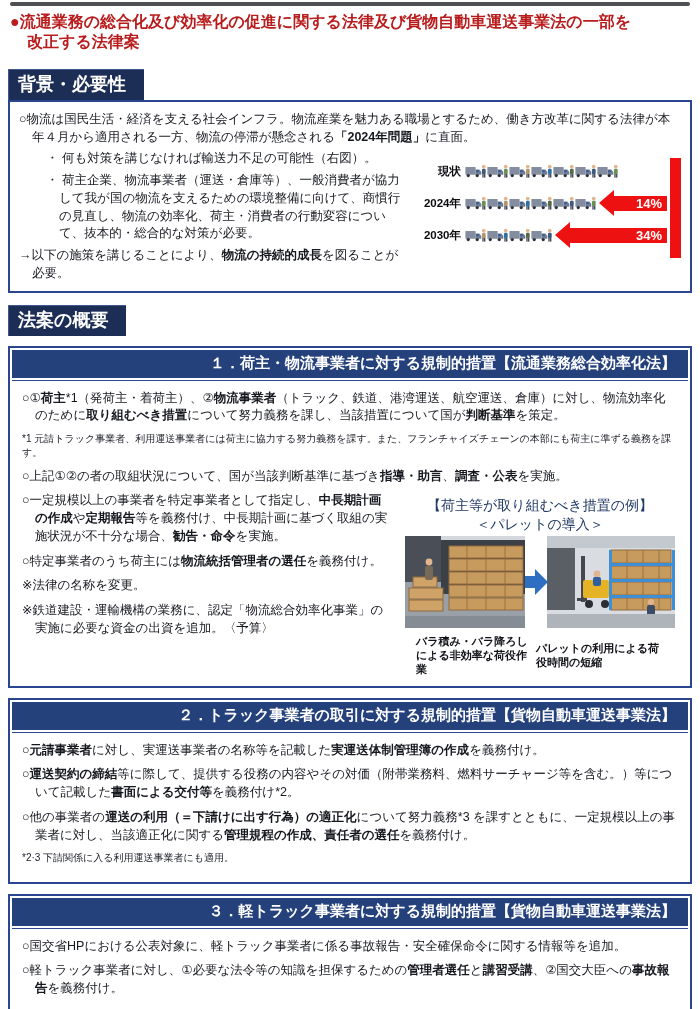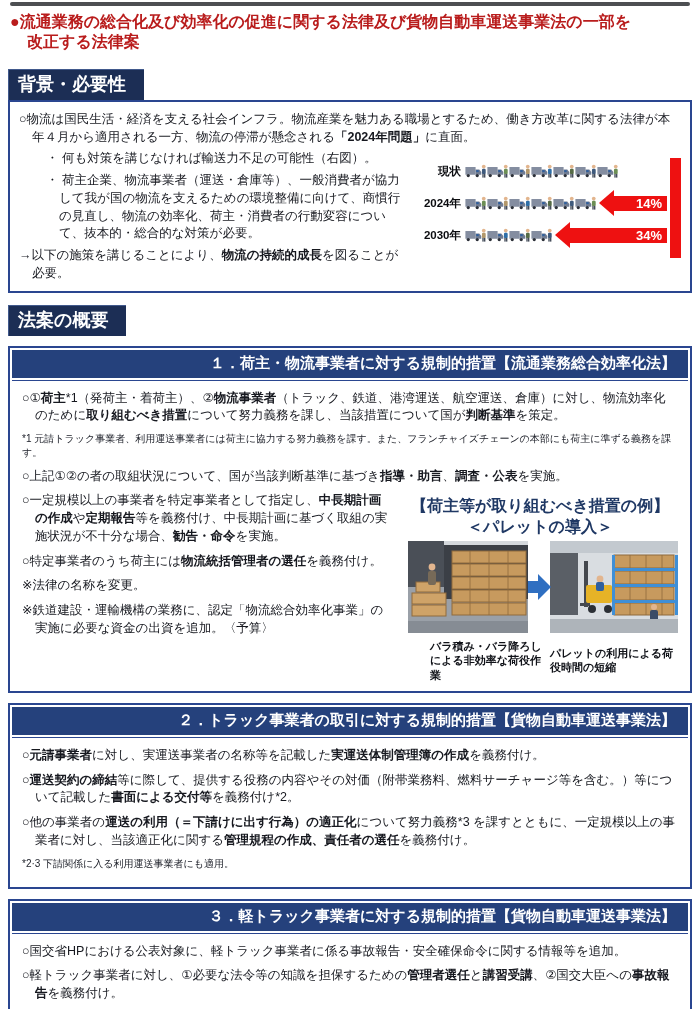--- a/index.html
+++ b/index.html
@@ -45,22 +45,22 @@
   .law{border:2px solid #2a4690;margin:10px 0 8px;background:#fff;}
   .law-header{display:flex;justify-content:flex-end;align-items:center;background:#25417c;
               color:#fff;font-weight:bold;font-size:15px;padding:4px 12px 5px;margin:2px;}
   .law-body{padding:2px 10px 7px;font-size:12.5px;line-height:1.42;display:flow-root;
             border-top:1px solid #2a4690;margin:0 2px 2px;}
   .law-body p{margin:7px 0;}
   .fn{font-size:10px;color:#20232c;margin:4px 0 4px 8px;}
 
   
   .pallet{float:right;width:276px;margin:4px 0 0 10px;text-align:center;}
-  .pallet .cap1,.pallet .cap2{font-weight:bold;font-size:16px;color:#1f3864;line-height:1.3;}
-  .photos{display:flex;align-items:center;justify-content:flex-end;margin-top:3px;}
+  .pallet .cap1,.pallet .cap2{font-weight:normal;font-size:14px;color:#1f3864;line-height:1.3;}
+  .photos{display:flex;align-items:center;justify-content:center;margin-top:3px;}
   .pcol{width:120px;}
   .pcol2{width:128px;}
   .photos svg{display:block;}
   .harrow{width:22px;height:0;position:relative;flex:none;}
   .harrow .shaft{position:absolute;left:0;top:-6px;width:10px;height:12px;background:#2f6fc1;}
   .harrow .head{position:absolute;left:10px;top:-13px;border-top:13px solid transparent;
                 border-bottom:13px solid transparent;border-left:13px solid #2f6fc1;}
   .pcap{font-weight:bold;font-size:11px;color:#101218;line-height:1.3;margin-top:3px;text-align:left;}
 </style>
 </head>

